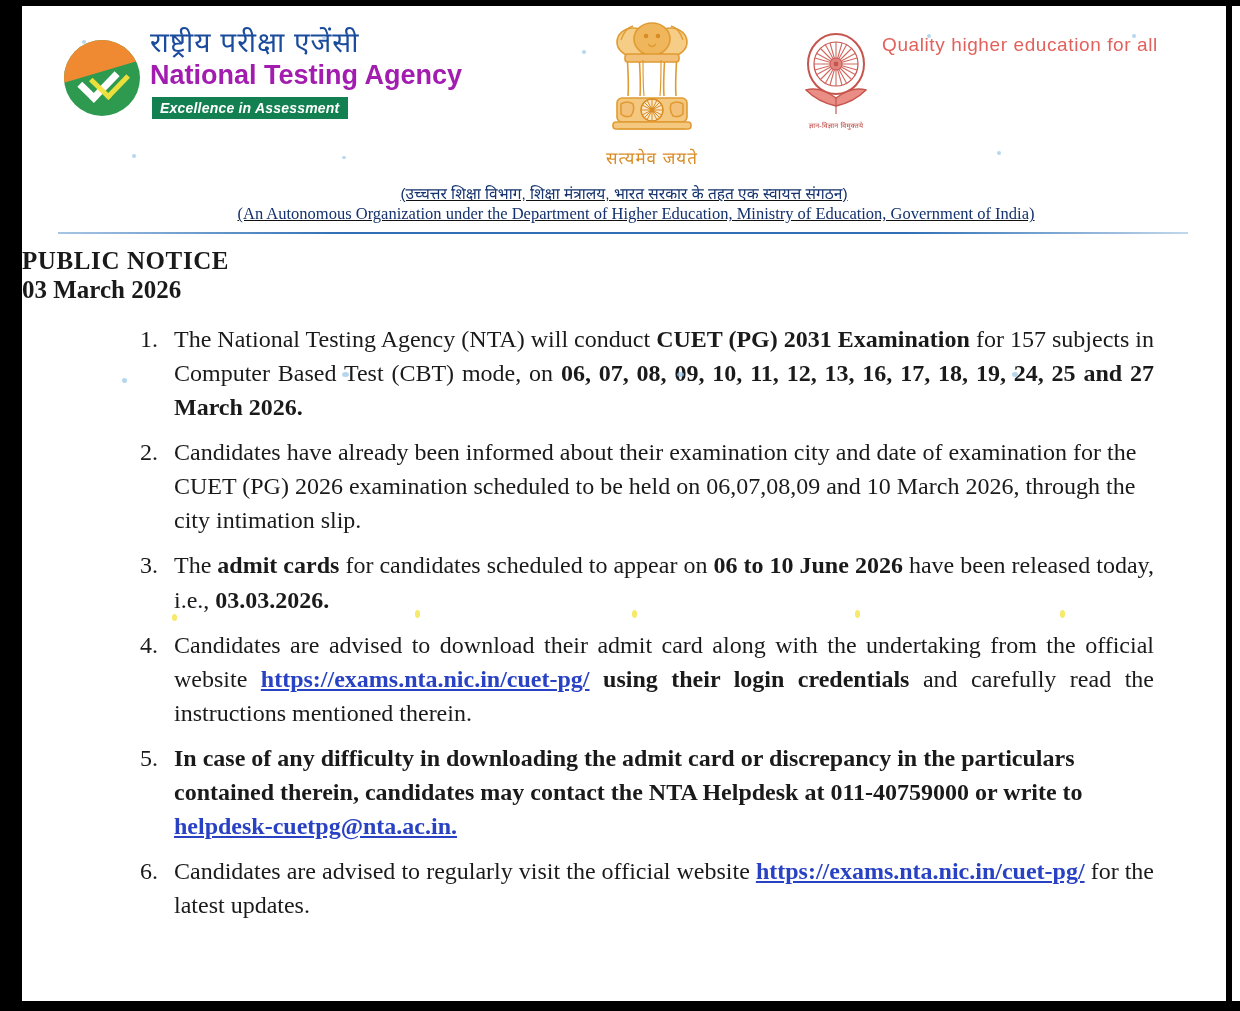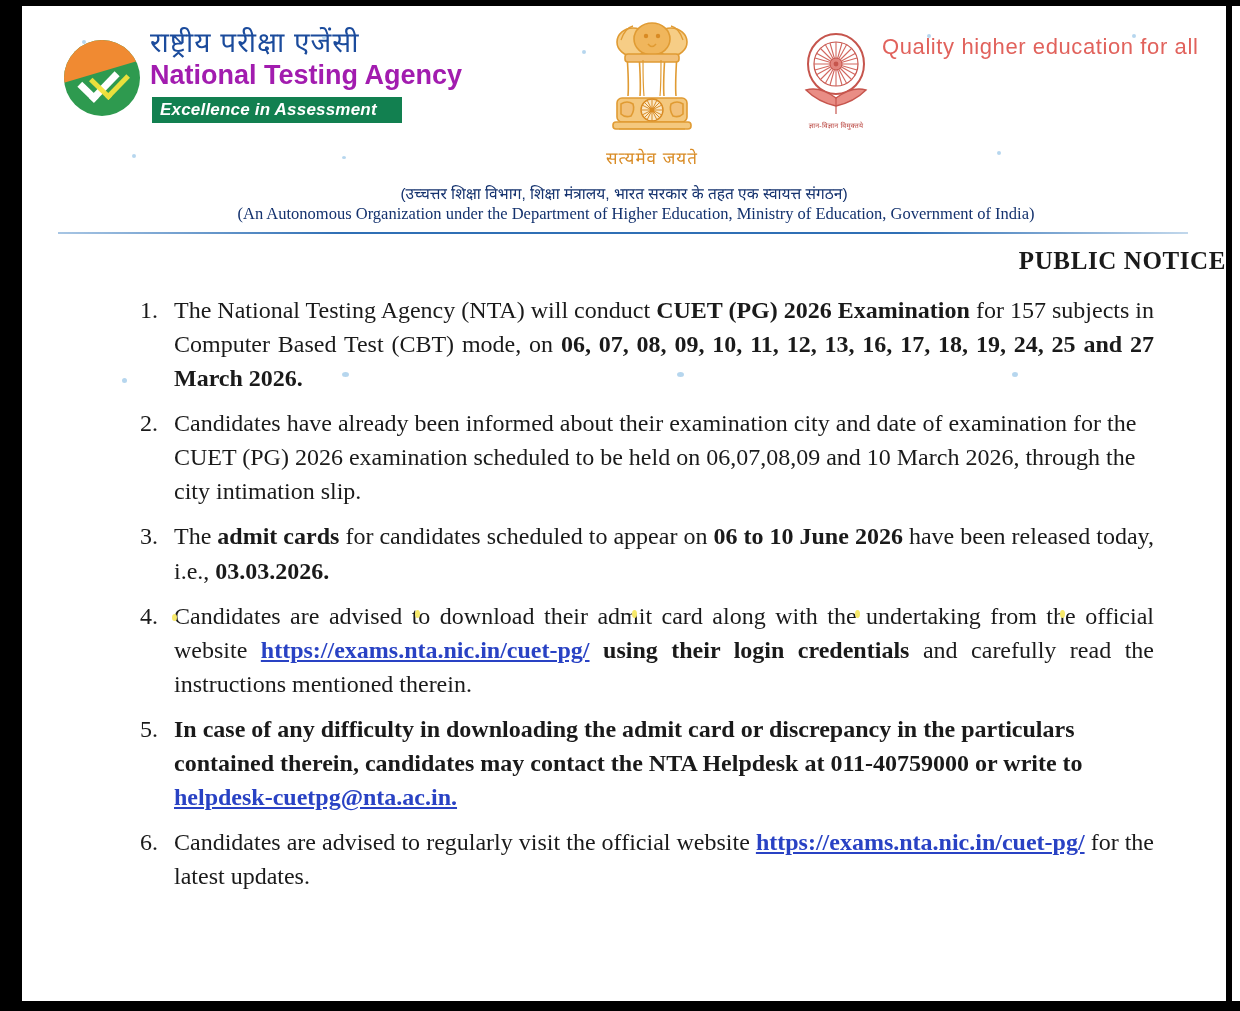--- a/index.html
+++ b/index.html
@@ -110,23 +110,23 @@
   }
   .nta-tag {
     display: inline-block;
     margin-top: 7px;
     margin-left: 2px;
     background: #128050;
     color: #ffffff;
     font-family: "Liberation Sans", sans-serif;
     font-style: italic;
     font-weight: bold;
-    font-size: 17px;
+    font-size: 14px;
     letter-spacing: .2px;
-    padding: 3px 25px 3px 8px;
+    padding: 3px 9px 3px 8px;
   }
 
   
   .emblem-block {
     position: absolute;
     left: 540px;
     top: 14px;
     width: 180px;
     text-align: center;
   }
@@ -172,32 +172,33 @@
     font-family: "Liberation Sans", sans-serif;
     font-weight: bold;
     font-size: 22px;
     color: #111;
     line-height: 1.15;
     margin-top: 1px;
     white-space: nowrap;
   }
   .ugc-slogan {
     font-family: "Liberation Sans", sans-serif;
-    font-size: 22px;
+    font-size: 19px;
     color: #e1625c;
     letter-spacing: .6px;
     line-height: 1.2;
     margin-top: 2px;
     white-space: nowrap;
   }
 
   
   .subheader {
     text-align: center;
     margin-top: 2px;
+    text-decoration: underline;
   }
   .sub-hindi {
     font-family: "Liberation Sans", sans-serif;
     font-size: 15.5px;
     color: #14326e;
     line-height: 1.25;
   }
   .sub-eng {
     font-family: "Liberation Serif", serif;
     font-size: 16.5px;
@@ -208,21 +209,21 @@
   }
   .blue-rule {
     margin: 7px auto 0 36px;
     width: 1130px;
     height: 2px;
     background: linear-gradient(to right,#a8c6e4 0%, #2f6fb5 25%, #2f6fb5 75%, #c2d8ec 100%);
   }
 
   
   .title-wrap {
-    text-align: right;
+    text-align: left;
     margin-top: 13px;
   }
   .doc-title {
     font-family: "Liberation Serif", serif;
     font-weight: bold;
     font-size: 25px;
     letter-spacing: .6px;
     color: #1a1a1a;
   }
   .doc-date {
@@ -406,26 +407,27 @@
     </div>
 
     <div class="subheader">
       <div class="sub-hindi">(उच्चत्तर शिक्षा विभाग, शिक्षा मंत्रालय, भारत सरकार के तहत एक स्वायत्त संगठन)</div>
       <div class="sub-eng">(An Autonomous Organization under the Department of Higher Education, Ministry of Education, Government of India)</div>
     </div>
     <div class="blue-rule"></div>
 
     <div class="title-wrap">
       <div class="doc-title">PUBLIC NOTICE</div>
+      <div class="doc-date">03 March 2026</div>
     </div>
 
     <div class="notice-list" id="notice-list">
         <div class="notice-item">
           <div class="item-num">1.</div>
-          <div class="item-body"><span>The National Testing Agency (NTA) will conduct </span><b>CUET (PG) 2026 Examination</b><span> for 157 subjects in Computer Based Test (CBT) mode, on </span><b>06, 07, 08, 09, 10, 11, 12, 13, 16, 17, 18, 19, 24, 25 and 27 March 2026.</b></div>
+          <div class="item-body"><span>The National Testing Agency (NTA) will conduct </span><b>CUET (PG) 2031 Examination</b><span> for 157 subjects in Computer Based Test (CBT) mode, on </span><b>06, 07, 08, 09, 10, 11, 12, 13, 16, 17, 18, 19, 24, 25 and 27 March 2026.</b></div>
         </div>
         <div class="notice-item">
           <div class="item-num">2.</div>
           <div class="item-body nojust"><span>Candidates have already been informed about their examination city and date of examination for the CUET (PG) 2026 examination scheduled to be held on 06,07,08,09 and 10 March 2026, through the city intimation slip.</span></div>
         </div>
         <div class="notice-item">
           <div class="item-num">3.</div>
           <div class="item-body"><span>The </span><b>admit cards</b><span> for candidates scheduled to appear on </span><b>06 to 10 June 2026</b><span> have been released today, i.e., </span><b>03.03.2026.</b></div>
         </div>
         <div class="notice-item">

